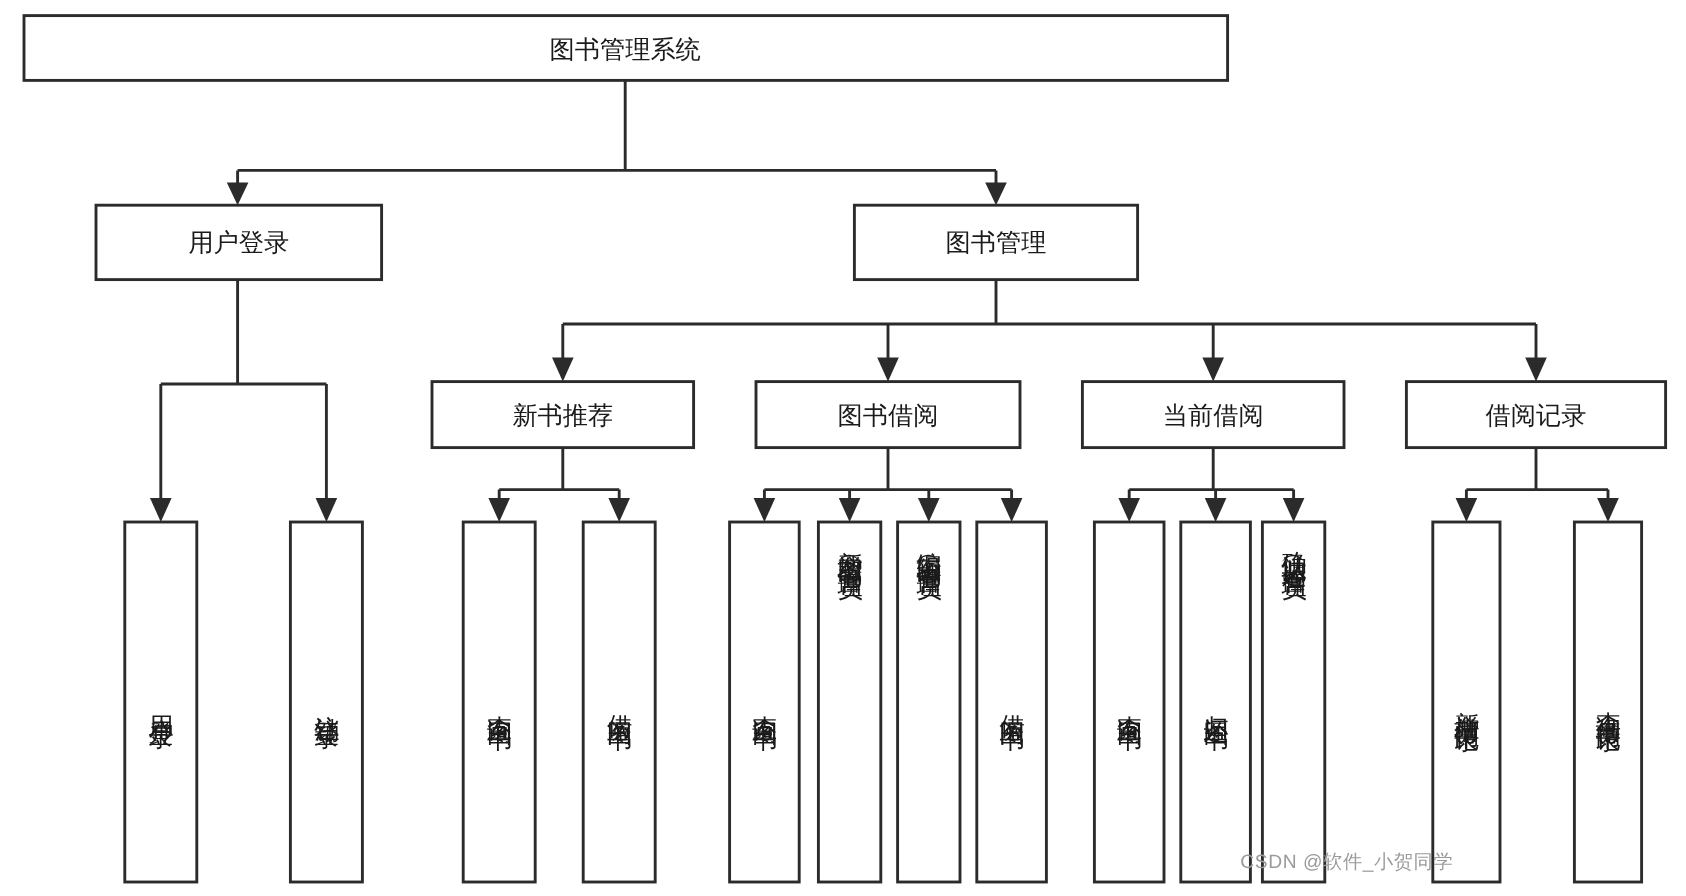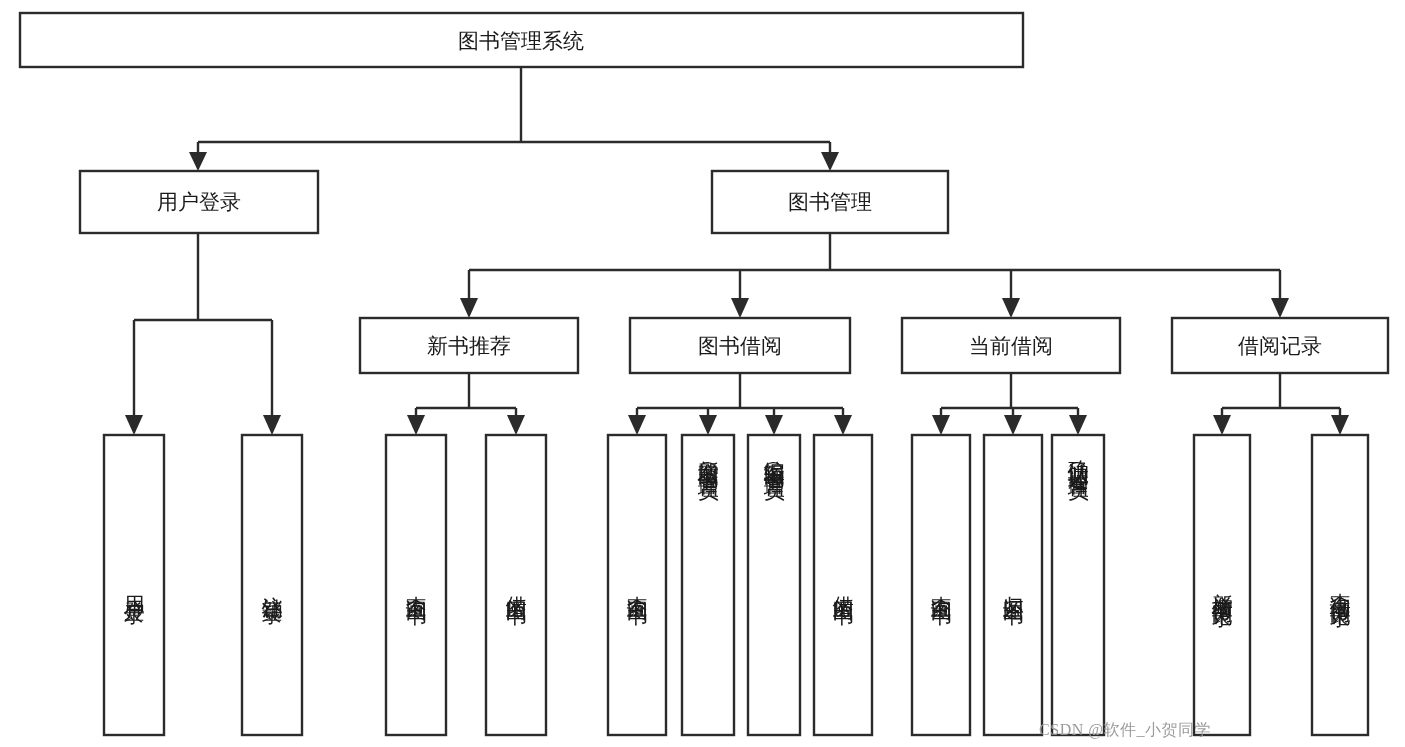--- a/index.html
+++ b/index.html
@@ -64,22 +64,22 @@
     color: #1a1a1a;
     writing-mode: vertical-rl;
     text-orientation: upright;
     letter-spacing: 3px;
     white-space: nowrap;
     text-align: center;
   }
   #watermark {
     position: absolute;
     right: 8px;
-    bottom: 6px;
-    font-family: Liberation Serif, serif;
+    bottom: 18px;
+    font-family: Liberation Sans, sans-serif;
     font-size: 16px;
     color: #9b9b9b;
     letter-spacing: 0.5px;
     white-space: nowrap;
   }
 </style>
 </head>
 <body>
 
 <div id="diagram-root">

